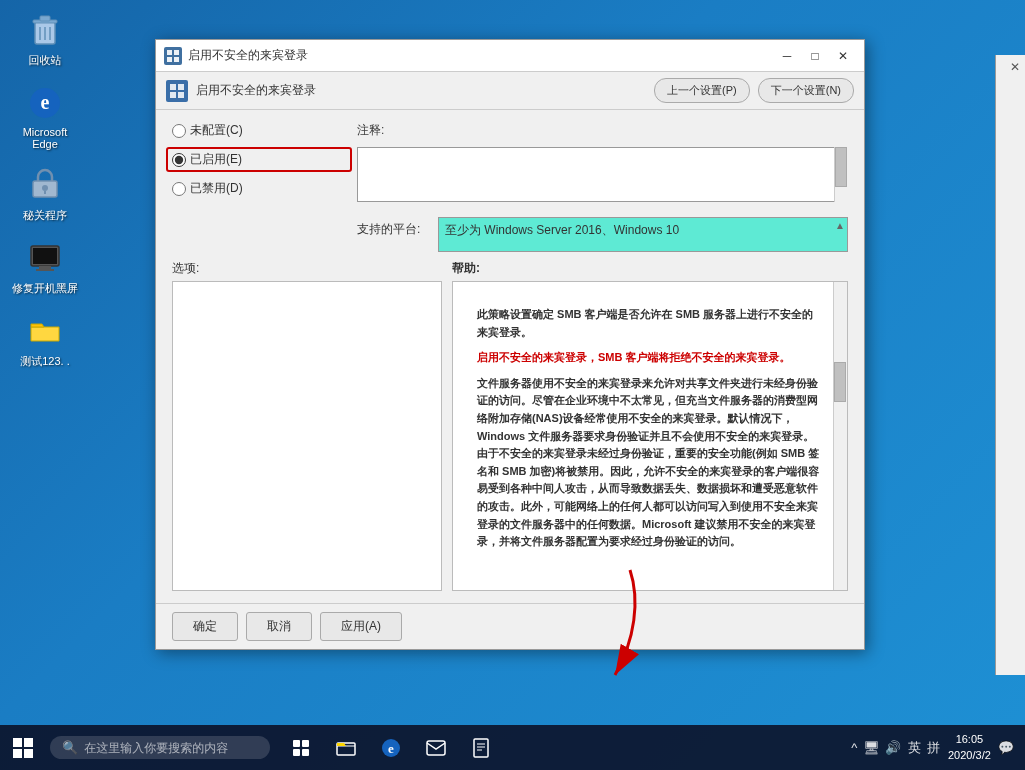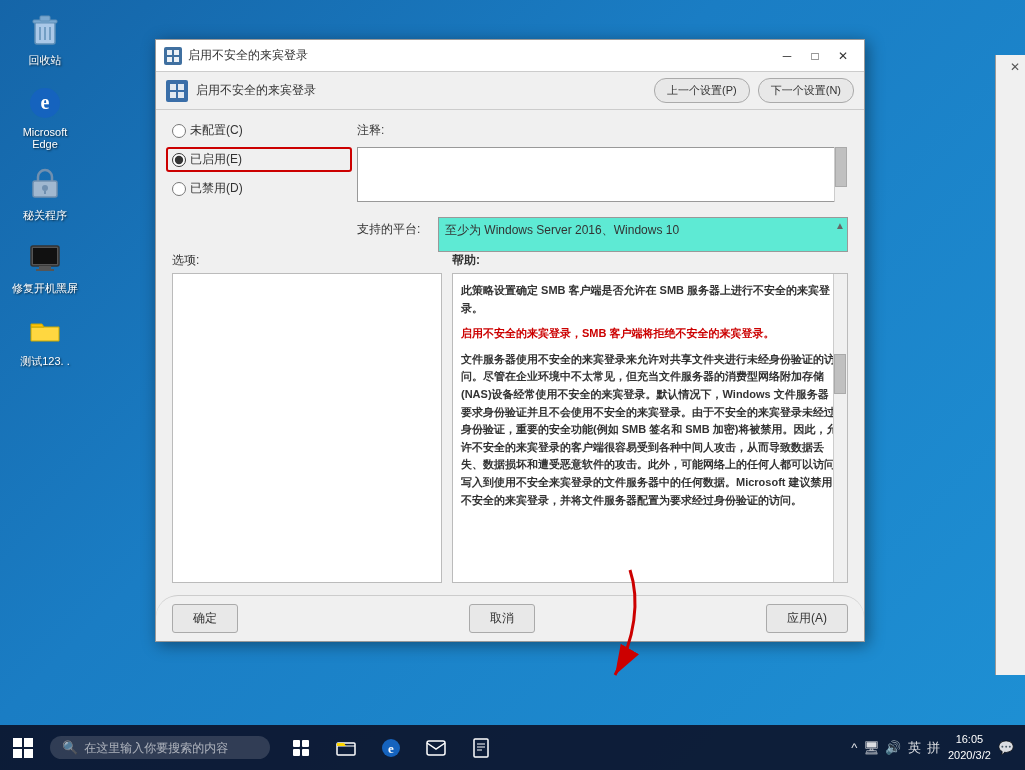--- a/index.html
+++ b/index.html
@@ -327,21 +327,21 @@
       right: 2px;
       top: 2px;
       color: #666;
       font-size: 10px;
     }
 
     
     .options-help-row {
       display: flex;
       gap: 10px;
-      margin-top: 0;
+      margin-top: 8px;
     }
     .options-label {
       font-size: 12px;
       color: #333;
       margin-bottom: 4px;
     }
     .options-box {
       width: 270px;
       min-height: 310px;
       border: 1px solid #bbb;
@@ -353,43 +353,42 @@
     }
     .help-label {
       font-size: 12px;
       color: #333;
       margin-bottom: 4px;
     }
     .help-box {
       border: 1px solid #bbb;
       background: white;
       min-height: 310px;
-      padding: 8px;
+      padding: 24px;
       font-size: 11px;
       color: #333;
       line-height: 1.6;
       overflow-y: auto;
       position: relative;
     }
     .help-box p {
       margin-bottom: 8px;
     }
     .help-box .red-text {
       color: #cc0000;
     }
 
     
     .dialog-footer {
       background: #f0f0f0;
       border-top: 1px solid #ccc;
       padding: 8px 16px;
       display: flex;
-      justify-content: space-between;
+      justify-content: flex-start;
       gap: 8px;
-      border-radius: 22px;
     }
     .footer-btn {
       background: #e8e8e8;
       border: 1px solid #aaa;
       border-radius: 3px;
       padding: 5px 20px;
       font-size: 12px;
       cursor: pointer;
       font-family: 'Microsoft YaHei', sans-serif;
       color: #333;

